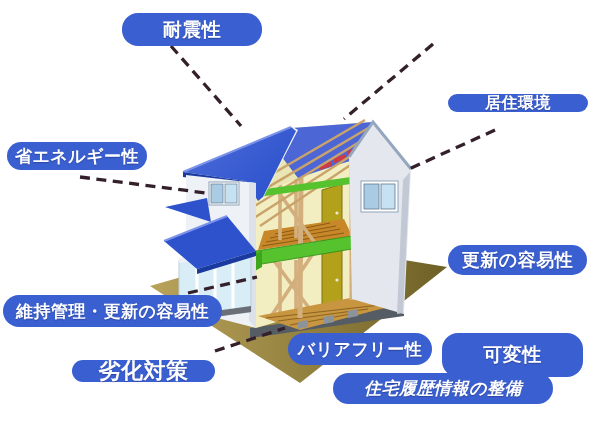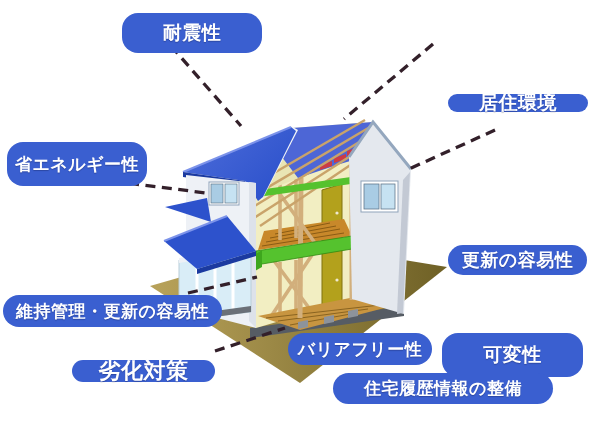--- a/index.html
+++ b/index.html
@@ -7,30 +7,30 @@
     position:relative;width:600px;height:426px;background:#fff;overflow:hidden;
     font-family:"Liberation Sans","DejaVu Sans",sans-serif;
   }
   #house-svg{position:absolute;left:0;top:0;width:600px;height:426px;}
   .pill{
     position:absolute;display:flex;align-items:center;justify-content:center;
     background:var(--pill,#3a5fd0);color:#fff;font-weight:bold;
     border-radius:16px;letter-spacing:.5px;white-space:nowrap;
     text-shadow:0 1px 1px rgba(0,0,30,.25);
   }
-  .lb-taishinsei      {left:122px;top:13px; width:140px;height:40px;font-size:19px;}
+  .lb-taishinsei      {left:122px;top:13px; width:140px;height:33px;font-size:19px;}
   .lb-juko-menseki    {left:433px;top:13px; width:141px;height:31px;font-size:19px;}
-  .lb-kyoju-kankyo    {left:448px;top:94px; width:140px;height:18px;font-size:19px;}
-  .lb-sho-energy      {left:7px;  top:142px;width:140px;height:44px;font-size:17px;}
+  .lb-kyoju-kankyo    {left:448px;top:94px; width:140px;height:18px;font-size:16px;}
+  .lb-sho-energy      {left:7px;  top:142px;width:140px;height:28px;font-size:17px;}
   .lb-iji-hozen       {left:448px;top:245px;width:139px;height:30px;font-size:18px;}
   .lb-iji-kanri       {left:3px;  top:295px;width:219px;height:32px;font-size:17px;text-align:center;}
   .lb-rekka           {left:72px; top:360px;width:143px;height:22px;font-size:22px;}
   .lb-barrier-free    {left:288px;top:333px;width:144px;height:32px;font-size:17px;}
   .lb-kahensei        {left:442px;top:333px;width:141px;height:44px;font-size:19px;}
-  .lb-jutaku-rireki   {left:333px;top:373px;width:220px;height:31px;font-size:17px;}
+  .lb-jutaku-rireki   {left:333px;top:373px;width:220px;height:31px;font-size:17px;font-style:italic;}
   .dash{stroke:var(--dash,#33202a);stroke-width:3.3;stroke-dasharray:10 6.5;fill:none;}
   .rafter{stroke:var(--wood,#c9a36a);stroke-width:2.4;}
   .stud{stroke:var(--wood2,#d2af7c);stroke-width:3.6;}
   .post{stroke:var(--wood2,#d2af7c);stroke-width:5;}
 </style>
 </head>
 <body>
 
 <div id="canvas">
 

